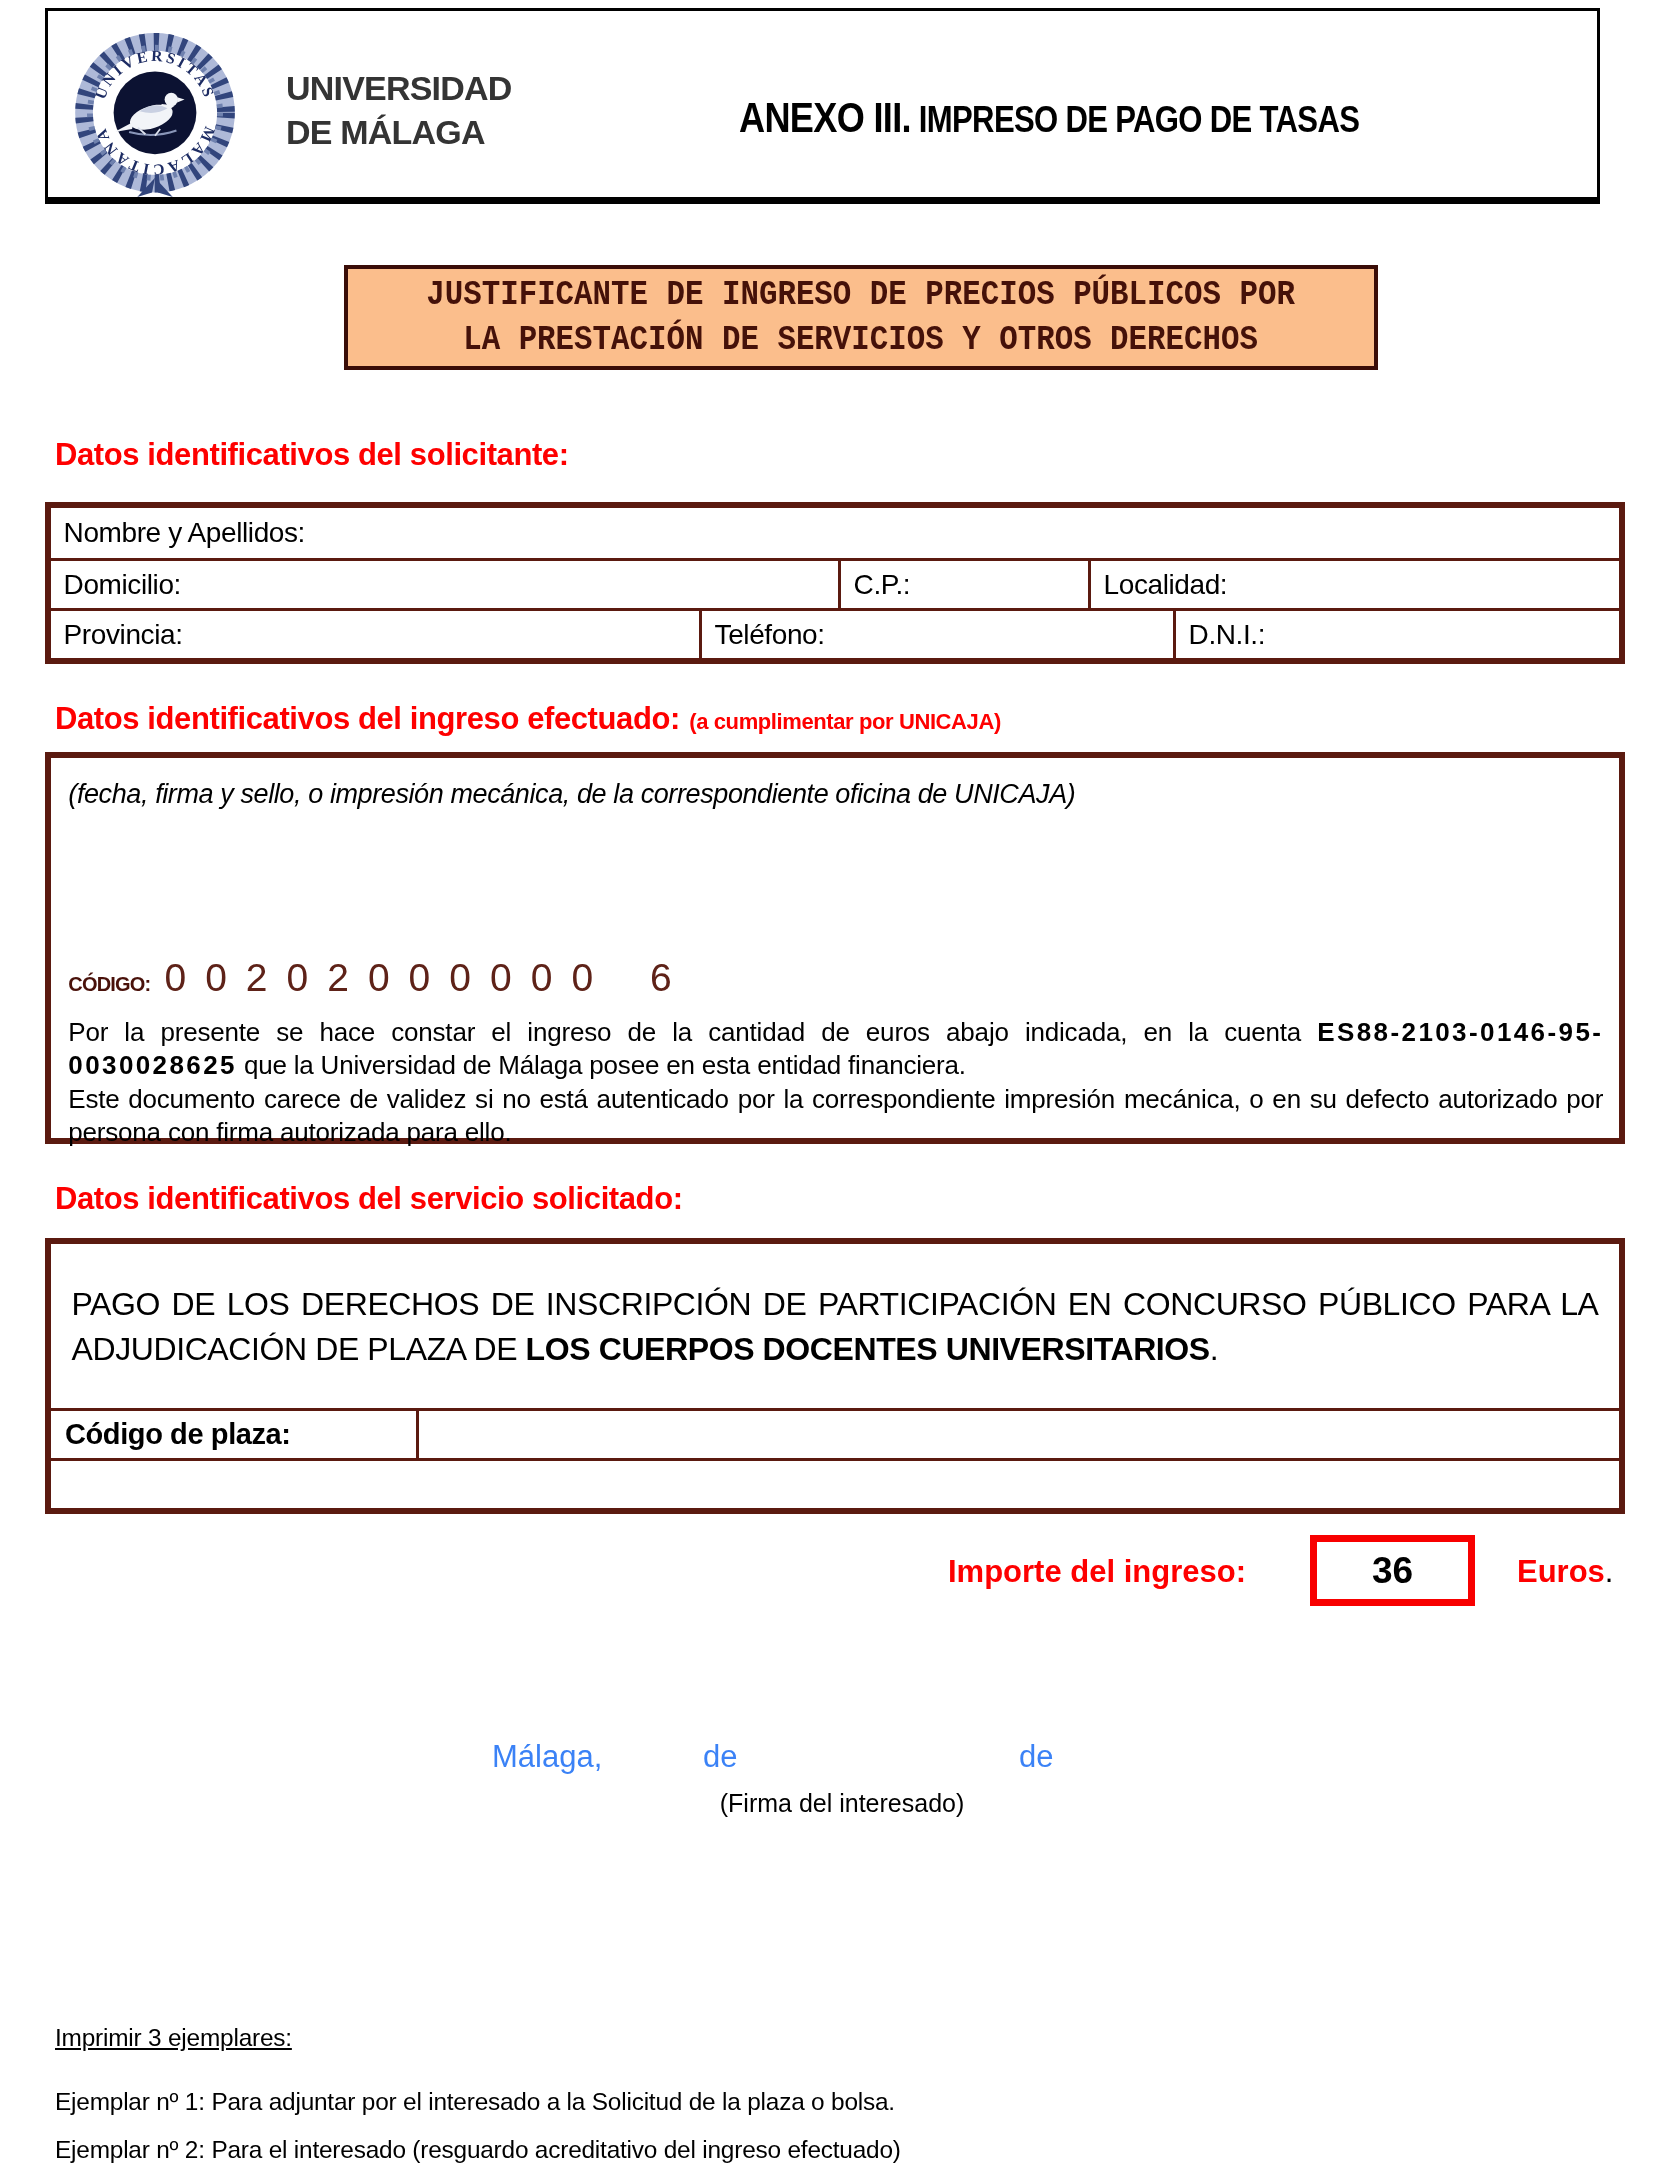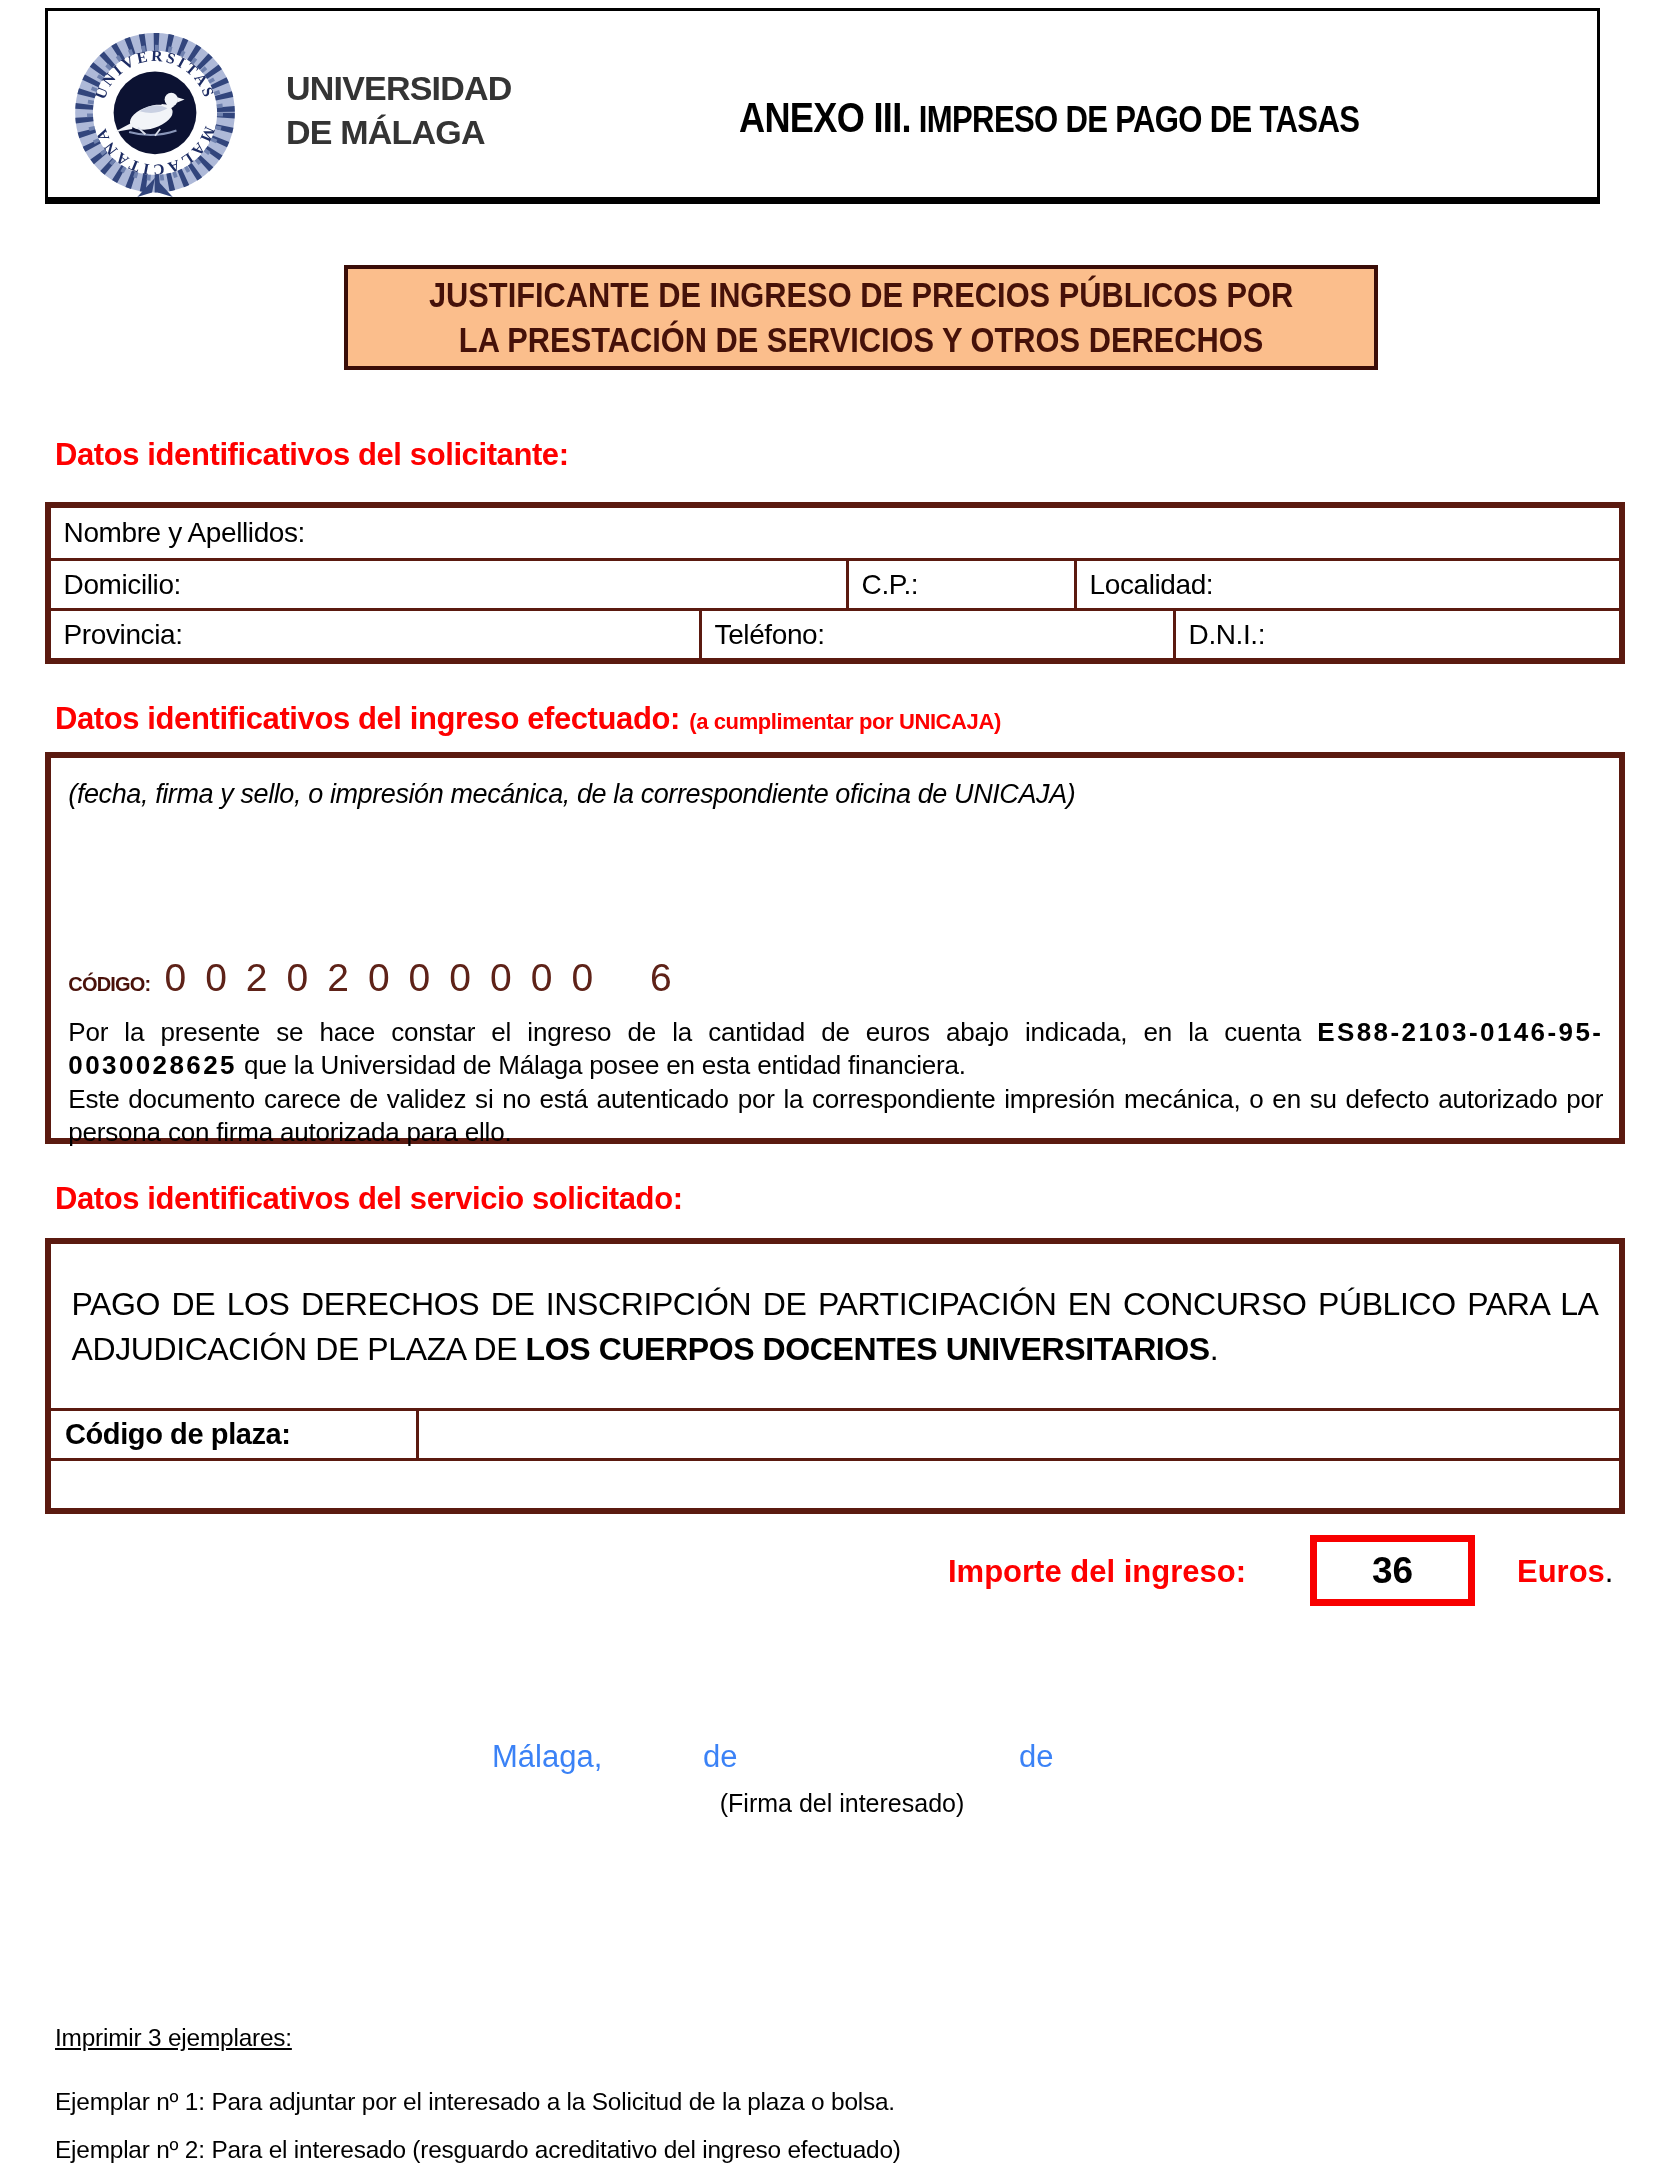--- a/index.html
+++ b/index.html
@@ -25,42 +25,42 @@
     position:absolute; left:691px; top:82px; white-space:nowrap;
     transform:scaleX(0.84); transform-origin:0 50%;
   }
   .title-primary { font-size:43px; font-weight:bold; letter-spacing:-0.8px; }
   .title-secondary { font-size:37px; font-weight:bold; letter-spacing:-0.8px; }
 
   
   .banner {
     left:344px; top:265px; width:1034px; height:105px;
     background:#FBBE8C; border:4.7px solid #3A0D08; color:#451109;
-    display:flex; flex-direction:column; justify-content:center; align-items:center;
+    display:flex; flex-direction:column; justify-content:center; align-items:center;font-family:Liberation Mono, monospace;
   }
   .banner-line {
     font-size:35px; font-weight:bold; line-height:1.28; white-space:nowrap;
     transform:scaleX(0.88);
   }
 
   
   .hred { position:absolute; left:55px; color:#FE0000; font-weight:bold;
           font-size:31px; letter-spacing:-0.4px; white-space:nowrap; }
   .h1 { top:437px; } .h2 { top:701px; } .h3 { top:1181px; }
   .hred .note { font-size:22px; margin-left:9.4px; font-weight:bold; }
 
   
   .table1 { left:45px; top:502px; width:1580px; border:6.3px solid #5B1A10; background:#fff; }
   .trow { display:flex; height:50px; }
   .trow + .trow { border-top:3.1px solid #5B1A10; }
   .tcell { display:flex; align-items:center; padding-left:12.6px;
            font-size:28px; letter-spacing:-0.4px; }
   .tcell + .tcell { border-left:3.1px solid #5B1A10; }
   .c-full { flex:1; }
-  .c-dom { width:787px; } .c-cp { width:228px;margin-left:8px; } .c-loc { flex:1; }
+  .c-dom { width:787px; } .c-cp { width:250px; } .c-loc { flex:1; }
   .c-prov { width:648px; } .c-tel { width:474px; } .c-dni { flex:1; }
 
   
   .box2 { left:45px; top:752px; width:1580px; height:392px;
           border:6.3px solid #5B1A10; background:#fff; }
   .stamp-note { position:absolute; top:20.5px; left:17.3px;
                 font-style:italic; font-size:27px; letter-spacing:-0.4px; }
   .codigo { position:absolute; top:198px; left:17.3px; white-space:nowrap; }
   .codigo-label { font-size:20px; font-weight:bold; color:#49110A; letter-spacing:-0.8px; }
   .codigo-digits { font-size:39px; color:#5E2218; letter-spacing:19px; margin-left:14px; }

